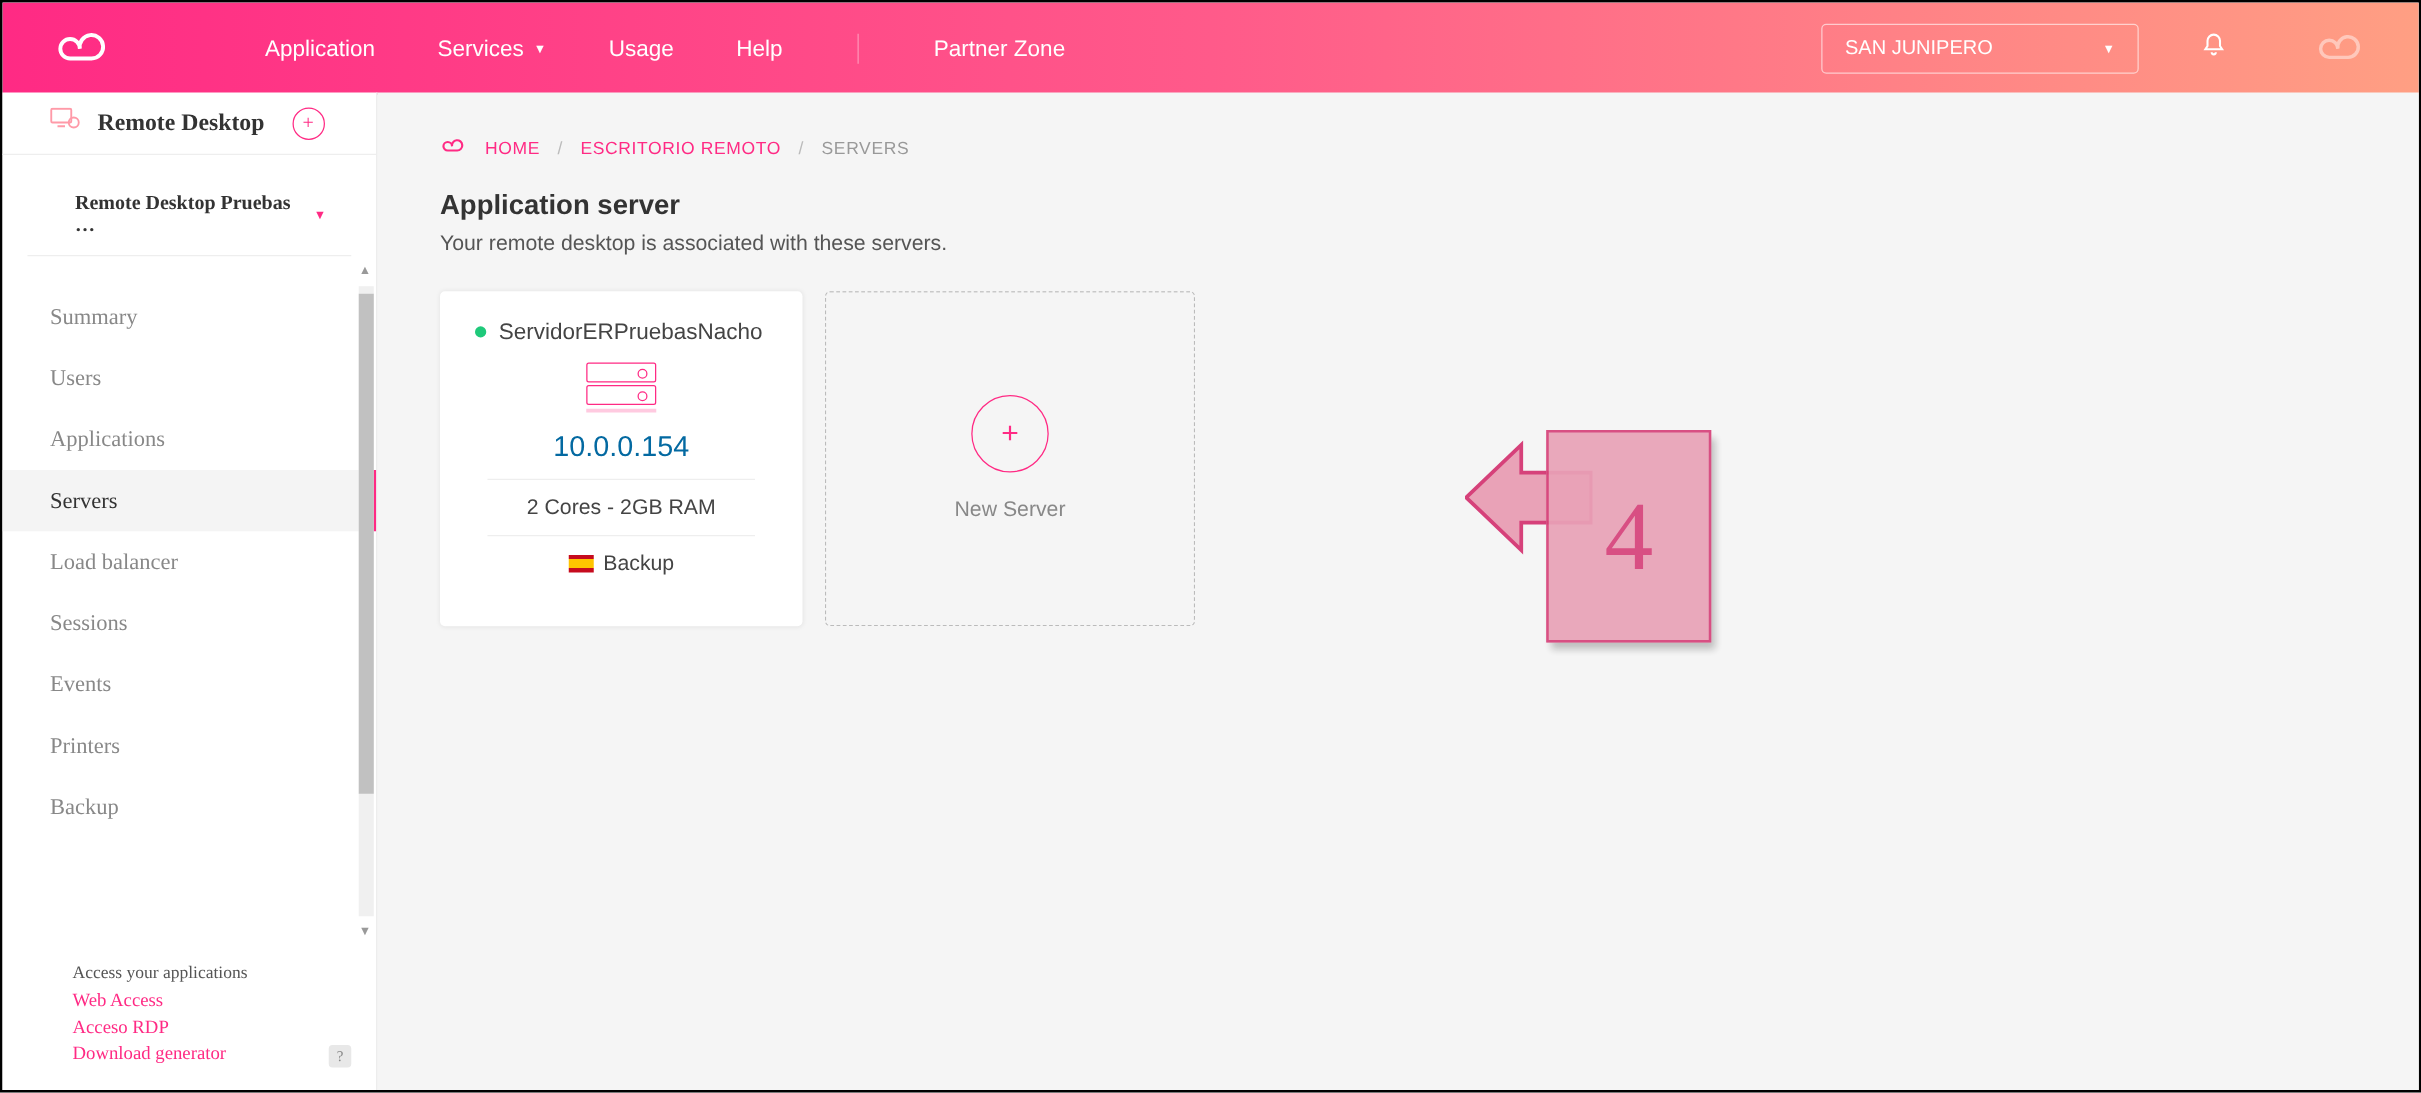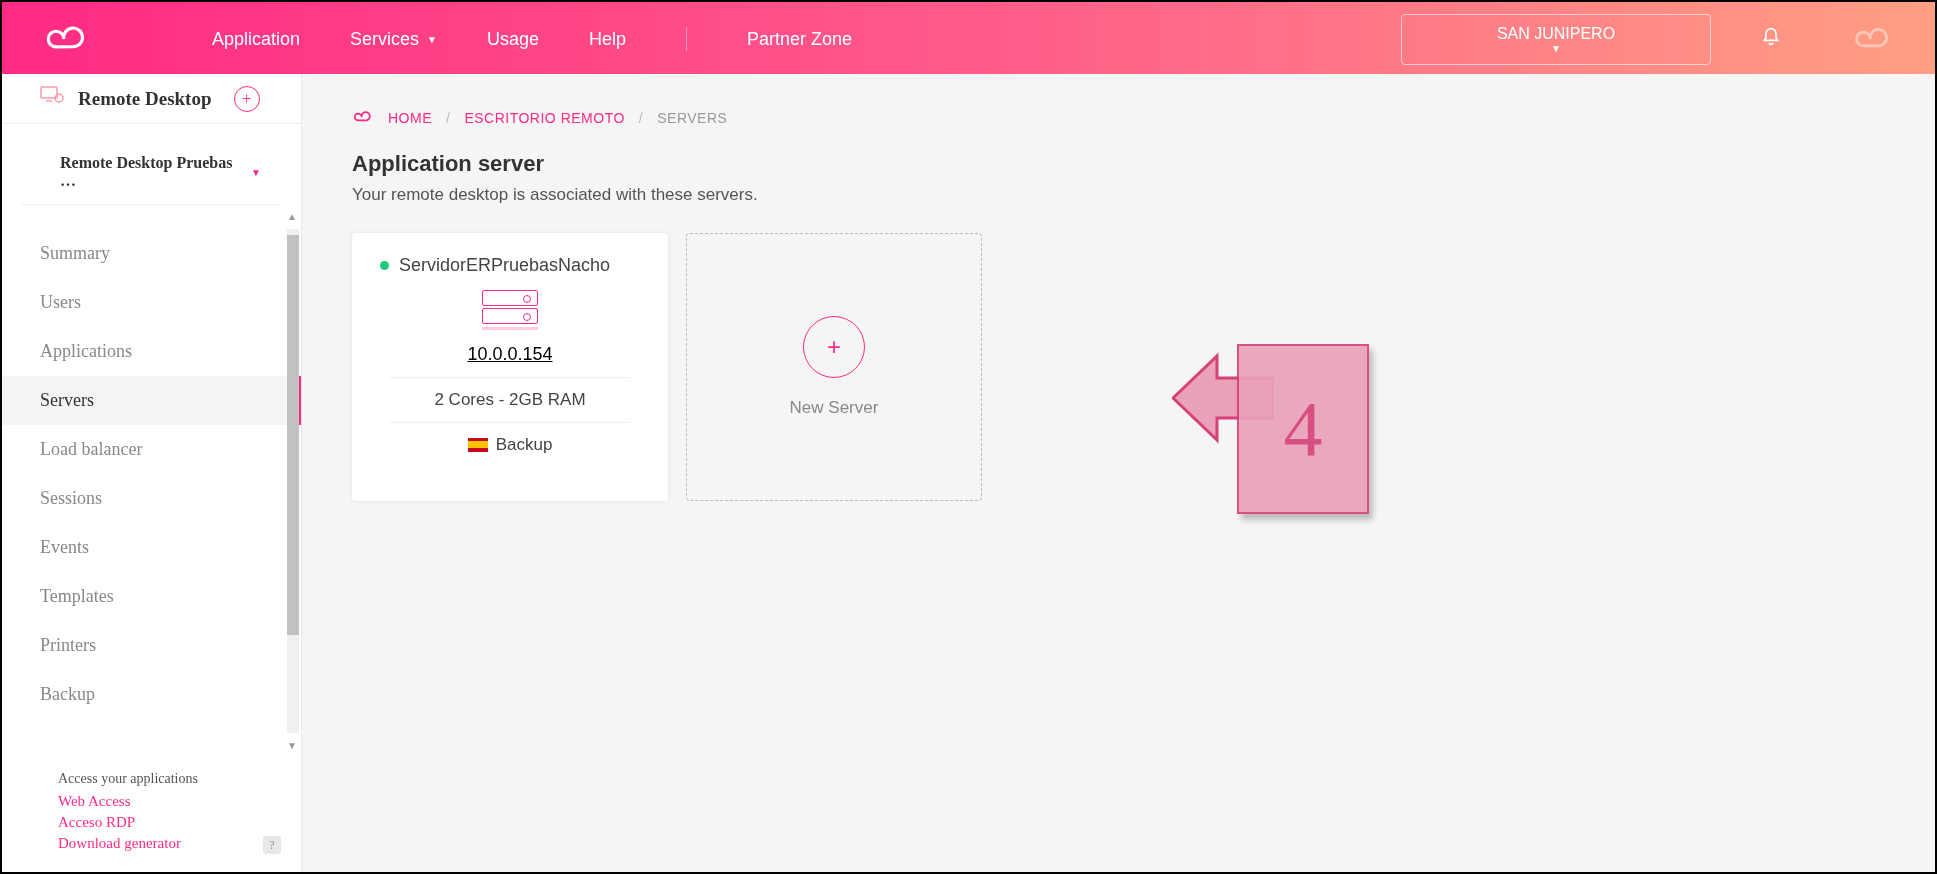--- a/index.html
+++ b/index.html
@@ -34,27 +34,26 @@
   .nav-divider { width: 1px; height: 24px; background: rgba(255,255,255,0.4); margin: 0 10px; }
 
   .header-spacer { flex: 1; }
 
   .org-select {
     border: 1px solid rgba(255,255,255,0.6);
     border-radius: 4px;
     padding: 10px 18px;
     color: #fff;
     font-size: 16px;
-    width: 310px;
+    width: 254px;
     display: flex;
     justify-content: space-between;
     align-items: center;
     cursor: pointer;
     margin-right: 50px;
-    flex-direction: column;
   }
   .bell-icon { color: #fff; font-size: 20px; margin-right: 70px; cursor: pointer; }
   .brand-icon { opacity: .45; width: 44px; height: 30px; }
 
   
   .sidebar {
     width: 300px;
     background: #fff;
     position: absolute;
     top: 74px;
@@ -160,21 +159,21 @@
   .breadcrumb .bc-link { color: #ff2a84; cursor: pointer; }
   .breadcrumb .bc-sep { color: #bbb; }
   .breadcrumb .bc-current { color: #999; }
 
   .page-title { font-size: 22px; font-weight: 700; color: #333; margin-bottom: 8px; }
   .page-subtitle { font-size: 17px; color: #555; margin-bottom: 28px; }
 
   .cards-row { display: flex; gap: 18px; }
 
   .server-card {
-    width: 316px; background: #fff; border-radius: 4px;
+    width: 290px; background: #fff; border-radius: 4px;
     box-shadow: 0 0 4px rgba(0,0,0,0.08);
     padding: 22px 18px;
     text-align: center;
   }
   .server-card .name-row {
     display: flex; align-items: center; gap: 10px;
     font-size: 18px; color: #444; margin-bottom: 14px;
     justify-content: flex-start; padding-left: 10px;
   }
   .status-dot { width: 9px; height: 9px; border-radius: 50%; background: #1fc97a; }
@@ -182,21 +181,21 @@
   .server-illus .rack {
     height: 16px; border: 1px solid #ff2a84; border-radius: 2px;
     margin: 2px 0; position: relative;
   }
   .server-illus .rack::after {
     content: ""; position: absolute; right: 6px; top: 4px;
     width: 6px; height: 6px; border-radius: 50%;
     background: #fff; border: 1px solid #ff2a84;
   }
   .server-illus .base { height: 3px; background: #ff2a84; opacity:.25; margin-top: 3px; }
-  .server-card .ip { font-size: 18px; color: #000000; text-decoration: underline; }
+  .server-card .ip { font-size: 23px; color: #0369a1; }
   .server-card hr { border: none; border-top: 1px solid #eee; margin: 12px 20px; }
   .server-card .specs { font-size: 17px; color: #444; }
   .server-card .loc { font-size: 17px; color: #444; display: flex; align-items: center; justify-content: center; gap: 8px; }
   .flag-es {
     width: 20px; height: 14px; background: linear-gradient(
       to bottom, #c60b1e 0 25%, #ffc400 25% 75%, #c60b1e 75% 100%);
     display: inline-block;
   }
 
   .new-server-card {
@@ -296,21 +295,20 @@
     <div class="scroll-track"></div>
     <div class="scroll-thumb"></div>
     <ul class="sidebar-menu">
       <li>Summary</li>
       <li>Users</li>
       <li>Applications</li>
       <li class="active">Servers</li>
       <li>Load balancer</li>
       <li>Sessions</li>
       <li>Events</li>
-      <li>Templates</li>
       <li>Printers</li>
       <li>Backup</li>
     </ul>
     <span class="scroll-arrow-down">▼</span>
   </div>
 
   <div class="sidebar-footer">
     <div class="heading">Access your applications</div>
     <a>Web Access</a>
     <a>Acceso RDP</a>

